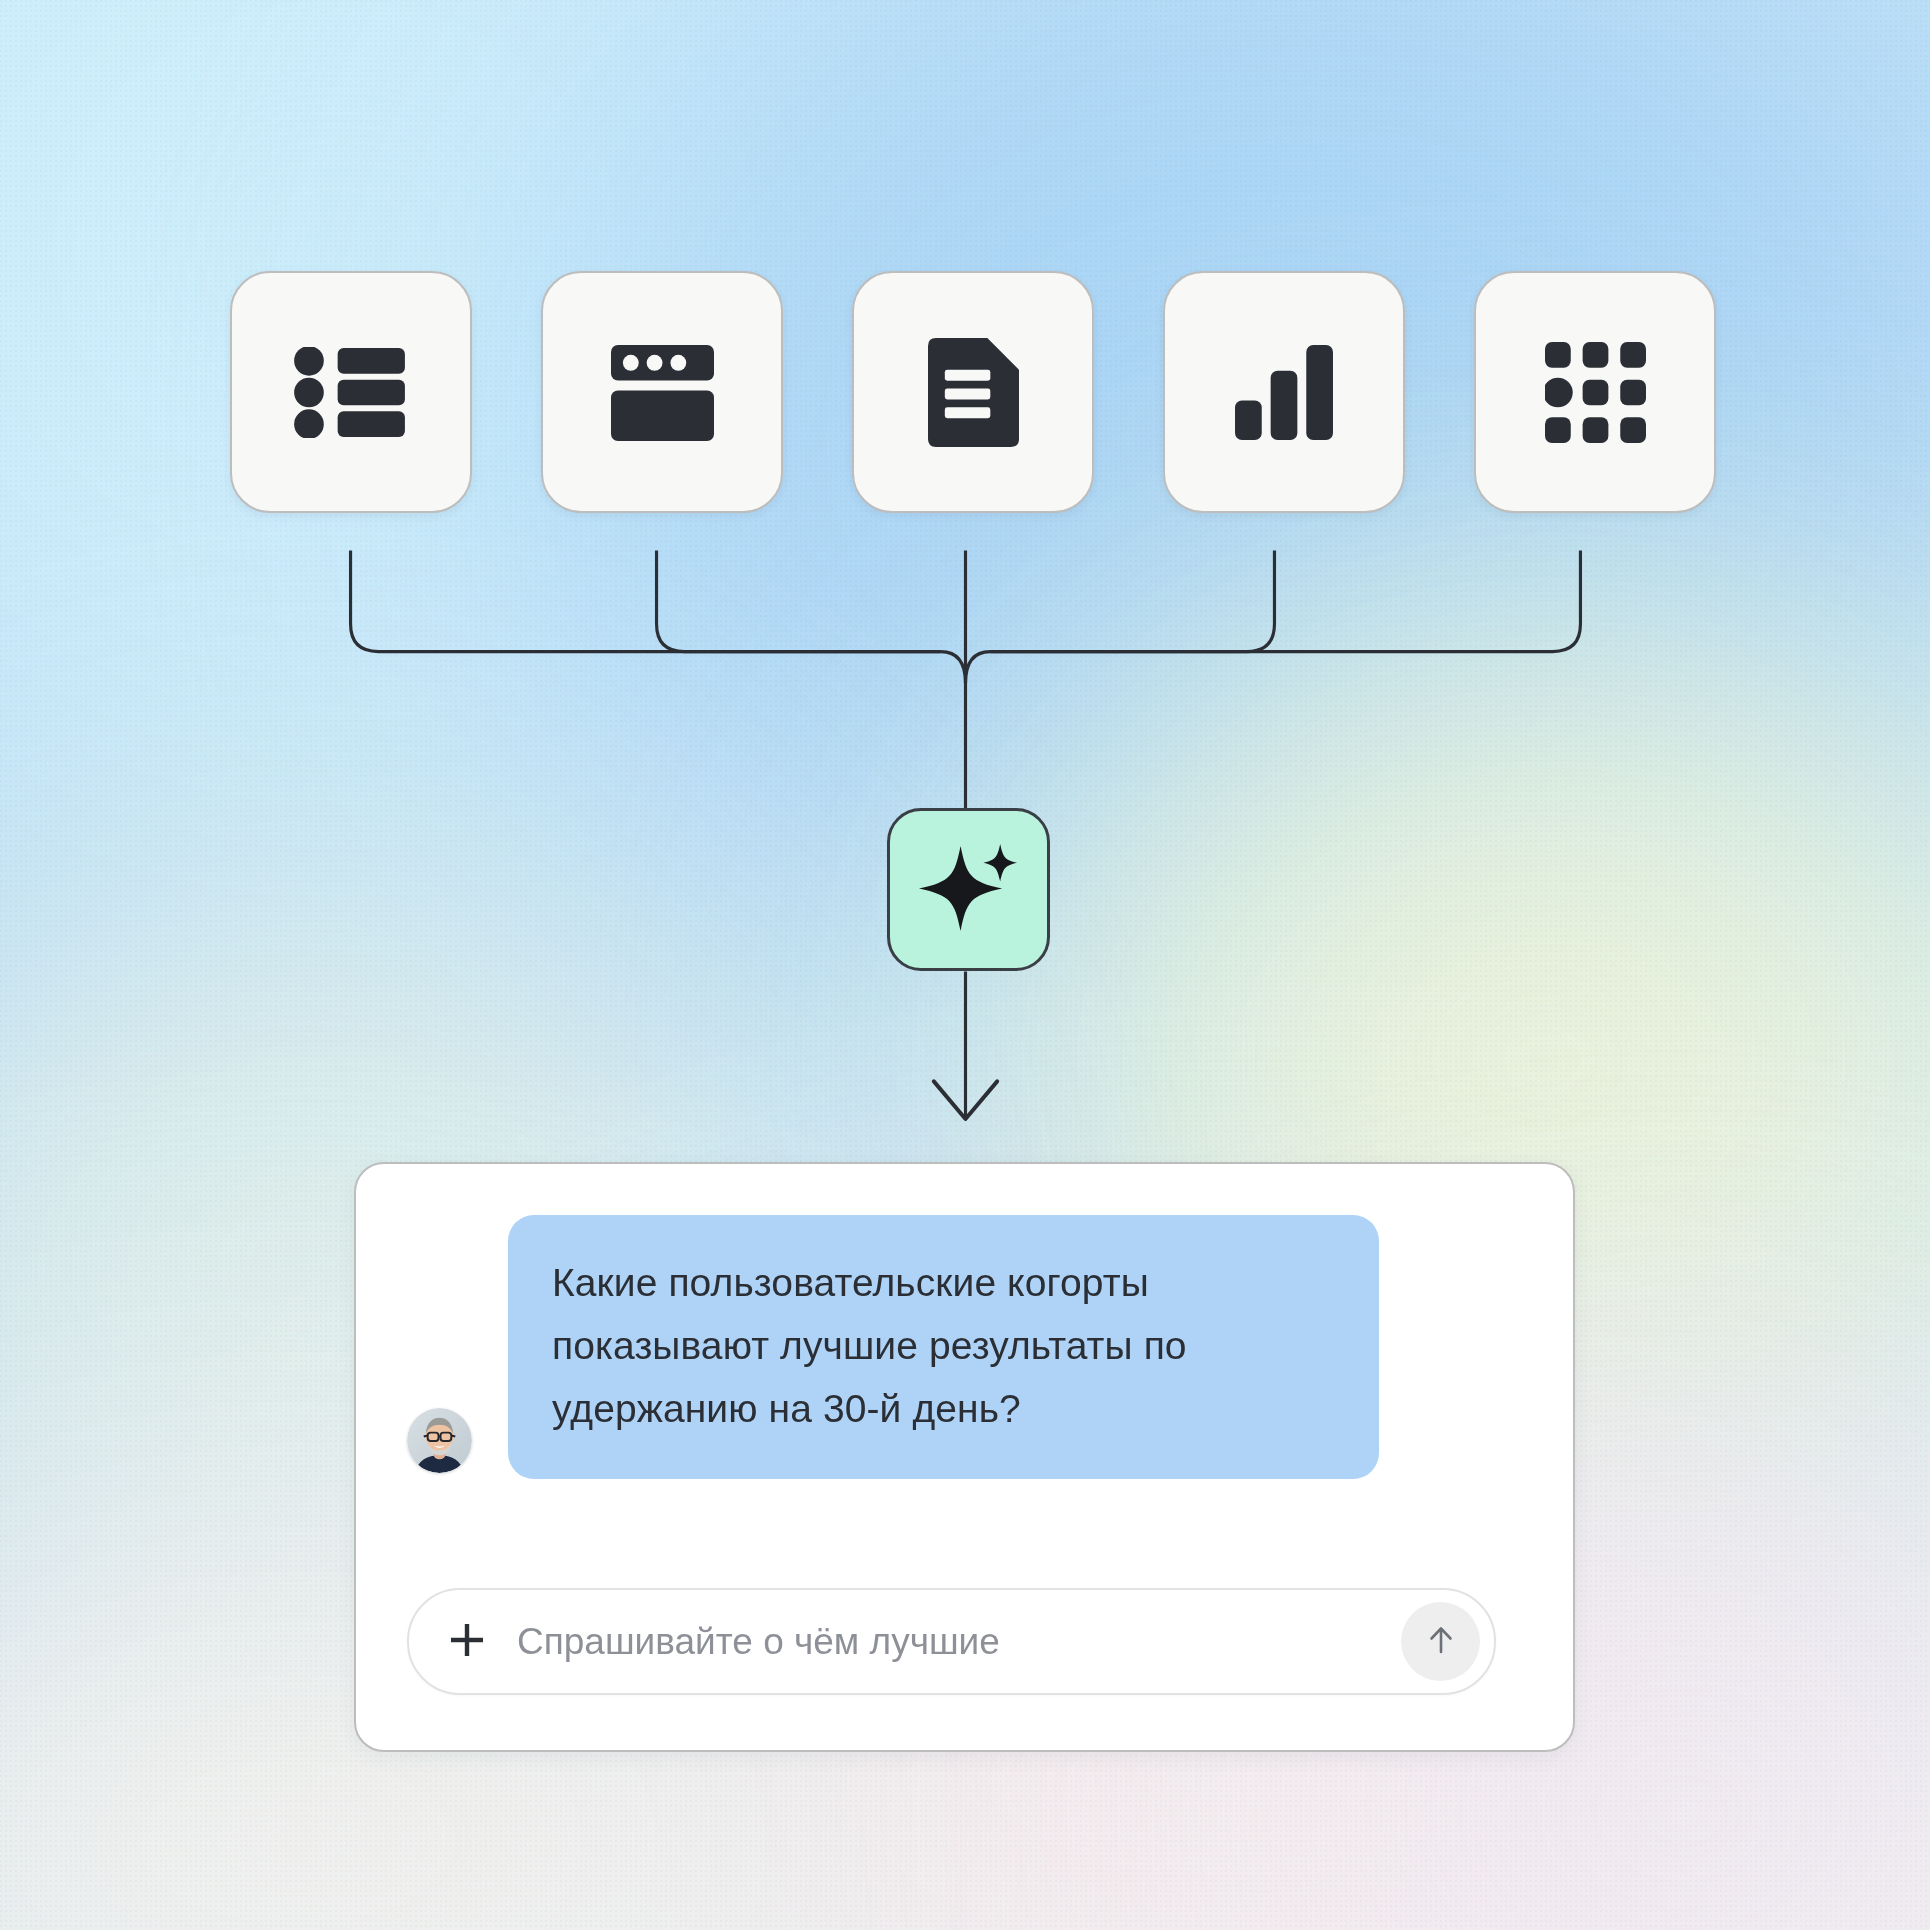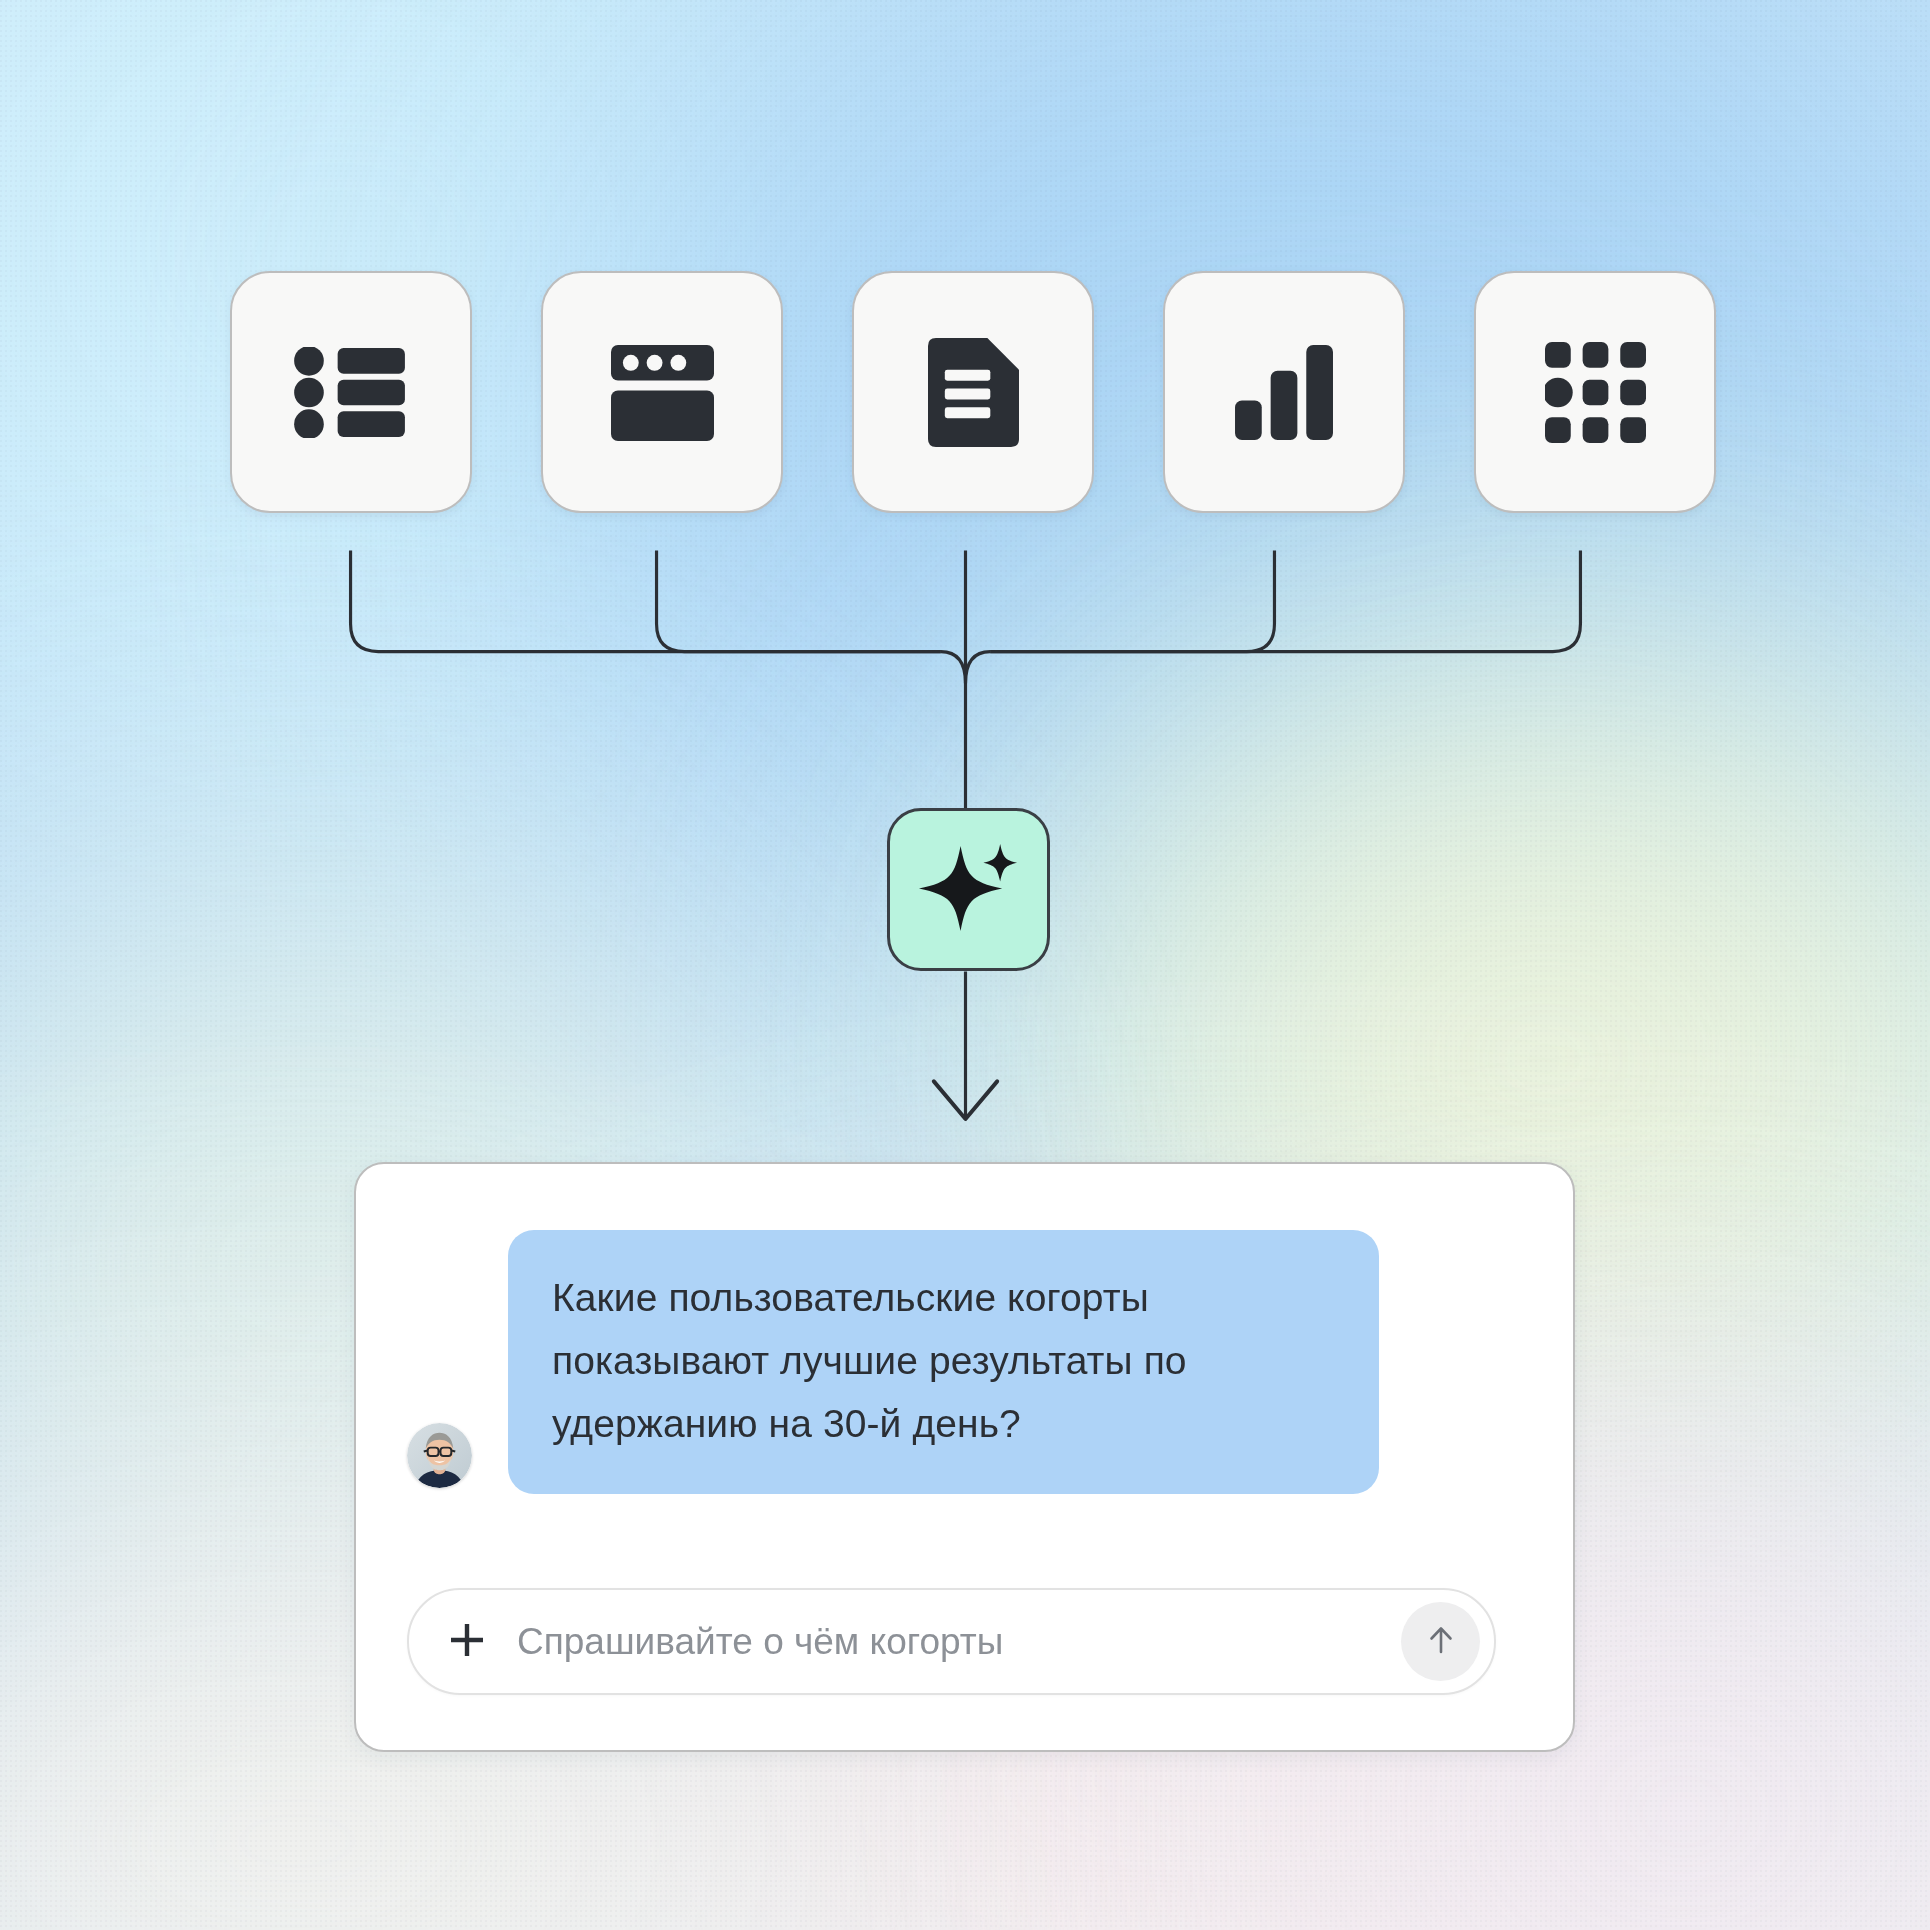--- a/index.html
+++ b/index.html
@@ -107,21 +107,21 @@
     height: 590px;
     background: #ffffff;
     border: 2px solid #bdbdbd;
     border-radius: 30px;
     box-shadow: 0 5px 20px rgba(40,60,80,.06);
   }
 
   .msg-row {
     position: absolute;
     left: 51px;
-    top: 66px;
+    top: 51px;
     right: 36px;
     display: flex;
     align-items: flex-end;
     gap: 0;
   }
 
   .avatar {
     width: 65px;
     height: 65px;
     border-radius: 50%;
@@ -341,21 +341,21 @@
       </div>
 
     </div>
 
     <div class="input-bar">
       <span class="plus-icon">
         <svg width="40" height="40" viewBox="0 0 40 40">
           <path d="M20 4 V36 M4 20 H36" stroke="#2b2f35" stroke-width="4.4" stroke-linecap="butt"></path>
         </svg>
       </span>
-      <span class="placeholder">Спрашивайте о чём когорты</span>
+      <span class="placeholder">Спрашивайте о чём лучшие</span>
       <button class="send-btn">
         <span>
           <svg width="34" height="34" viewBox="0 0 34 34">
             <path d="M17 29 V6 M7.5 15.5 L17 5.5 L26.5 15.5" stroke="#6c7077" stroke-width="2.6" fill="none" stroke-linecap="round" stroke-linejoin="round"></path>
           </svg>
         </span>
       </button>
     </div>
 
   </div>

